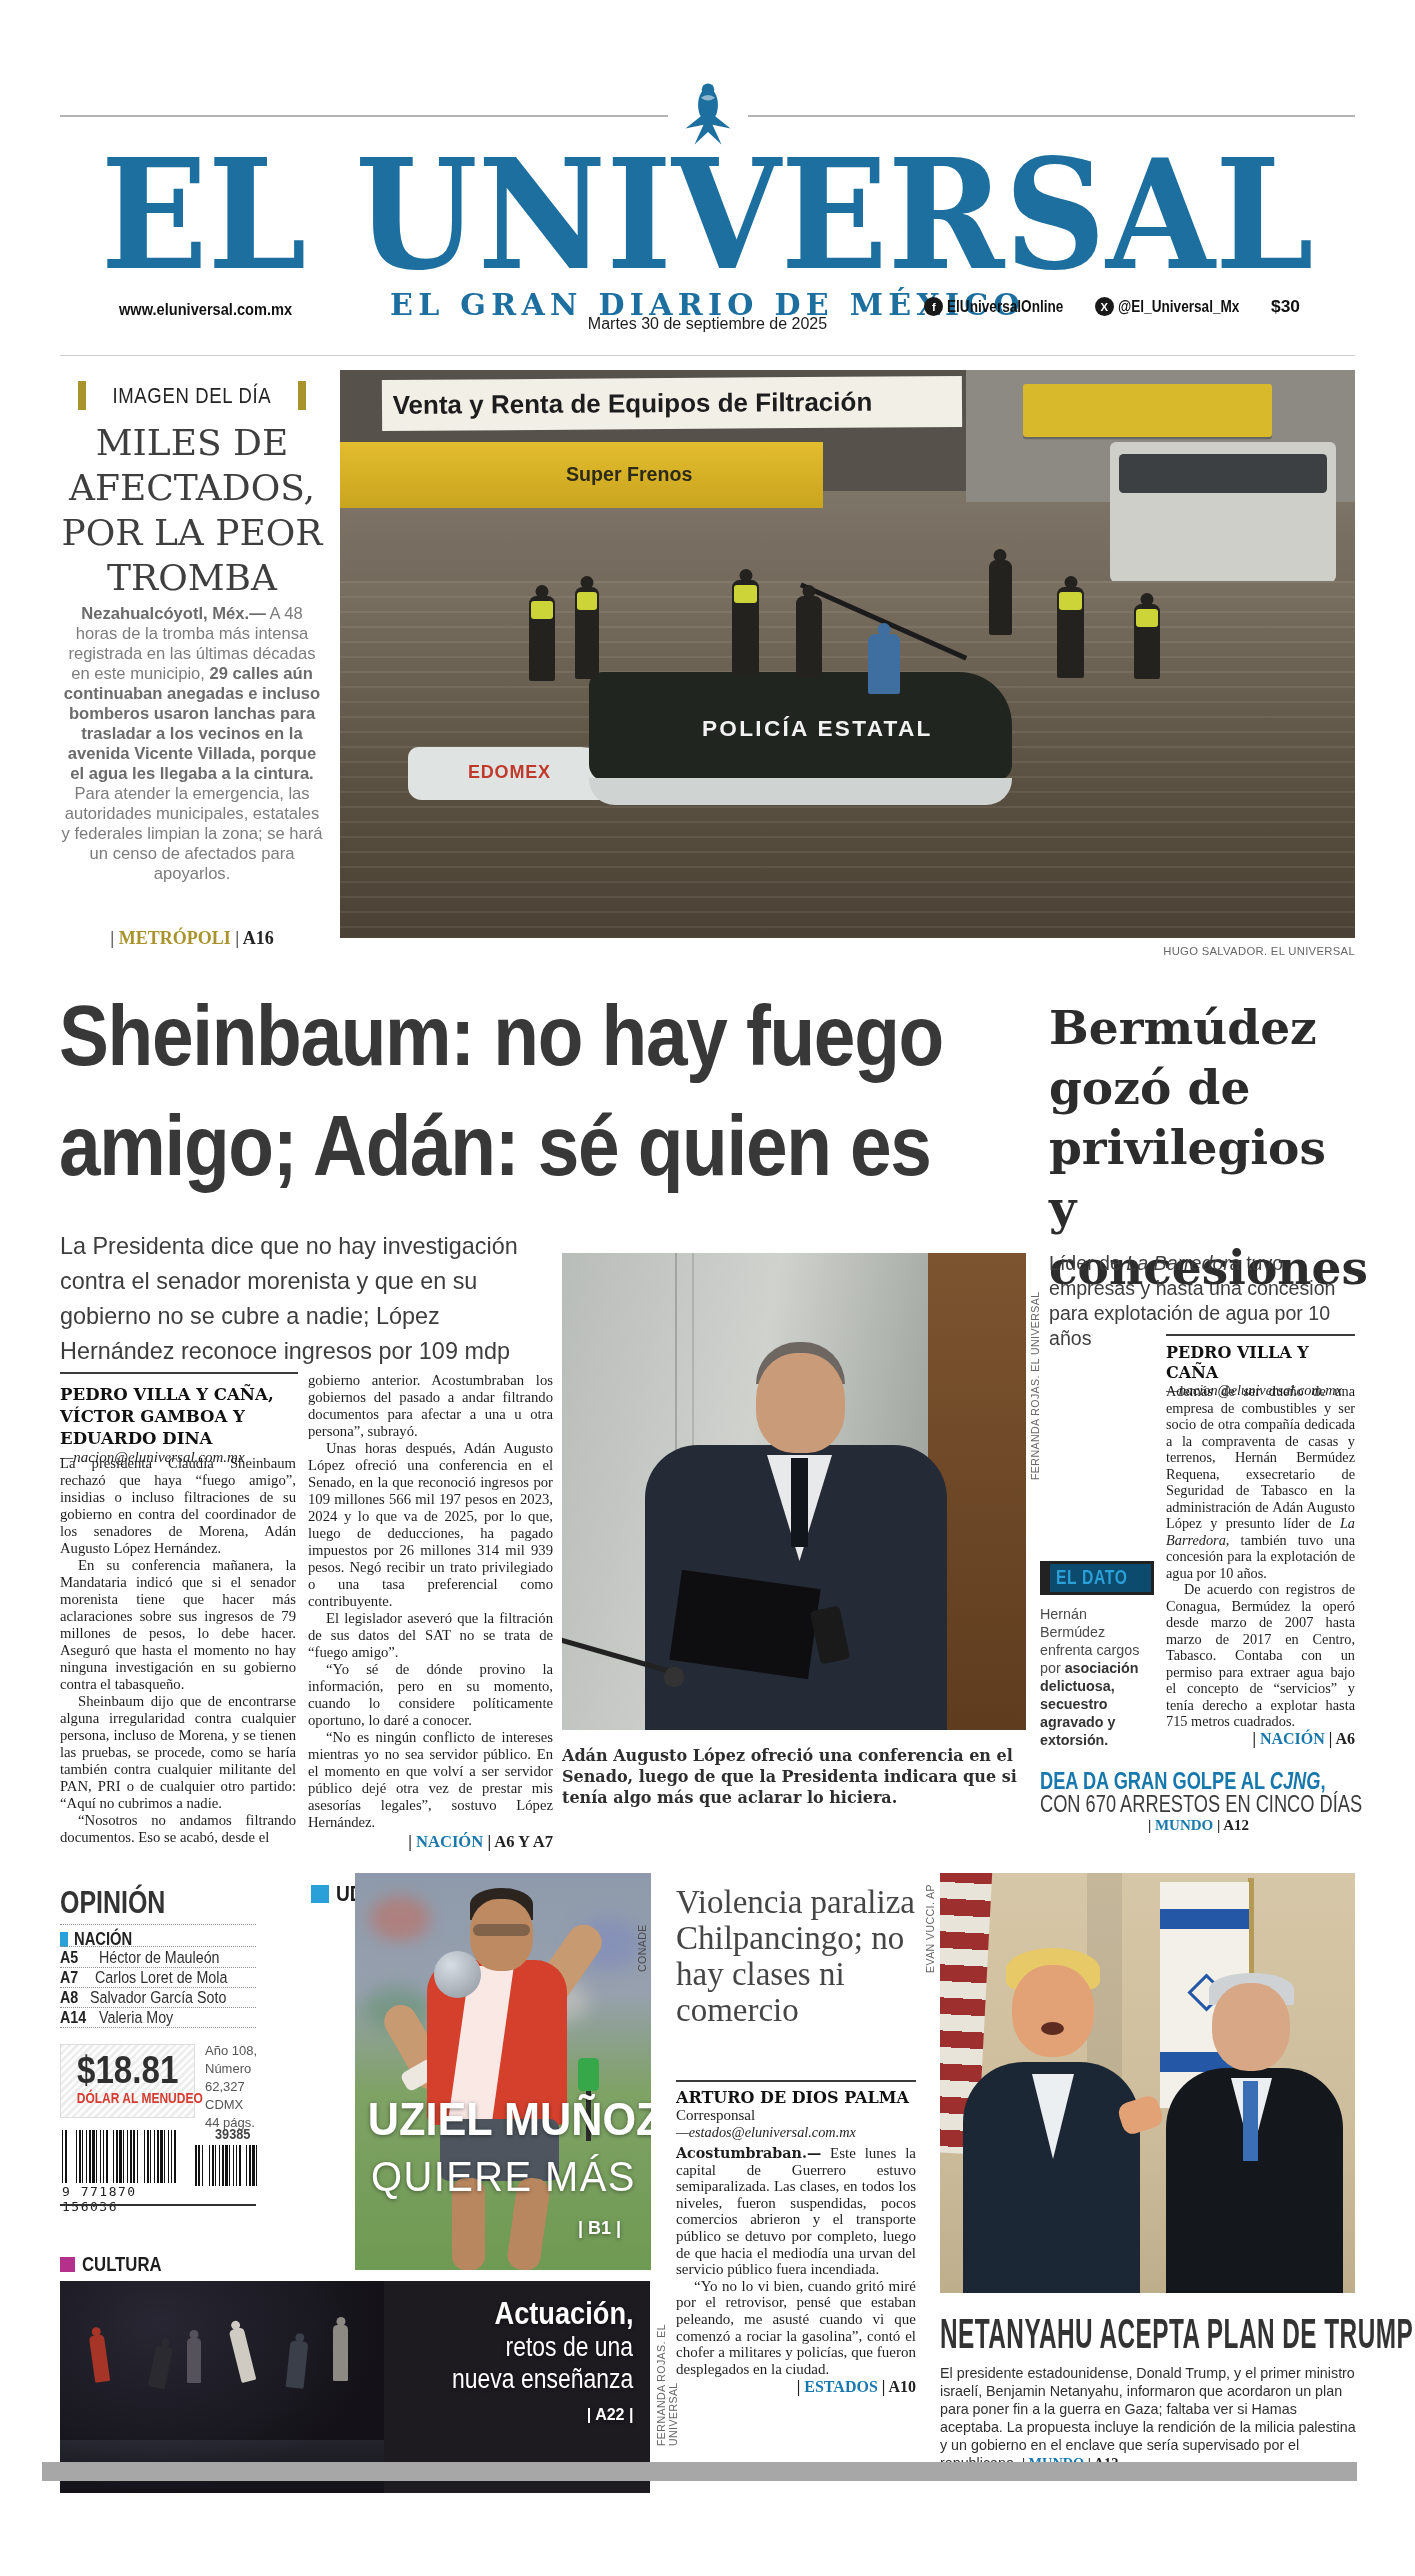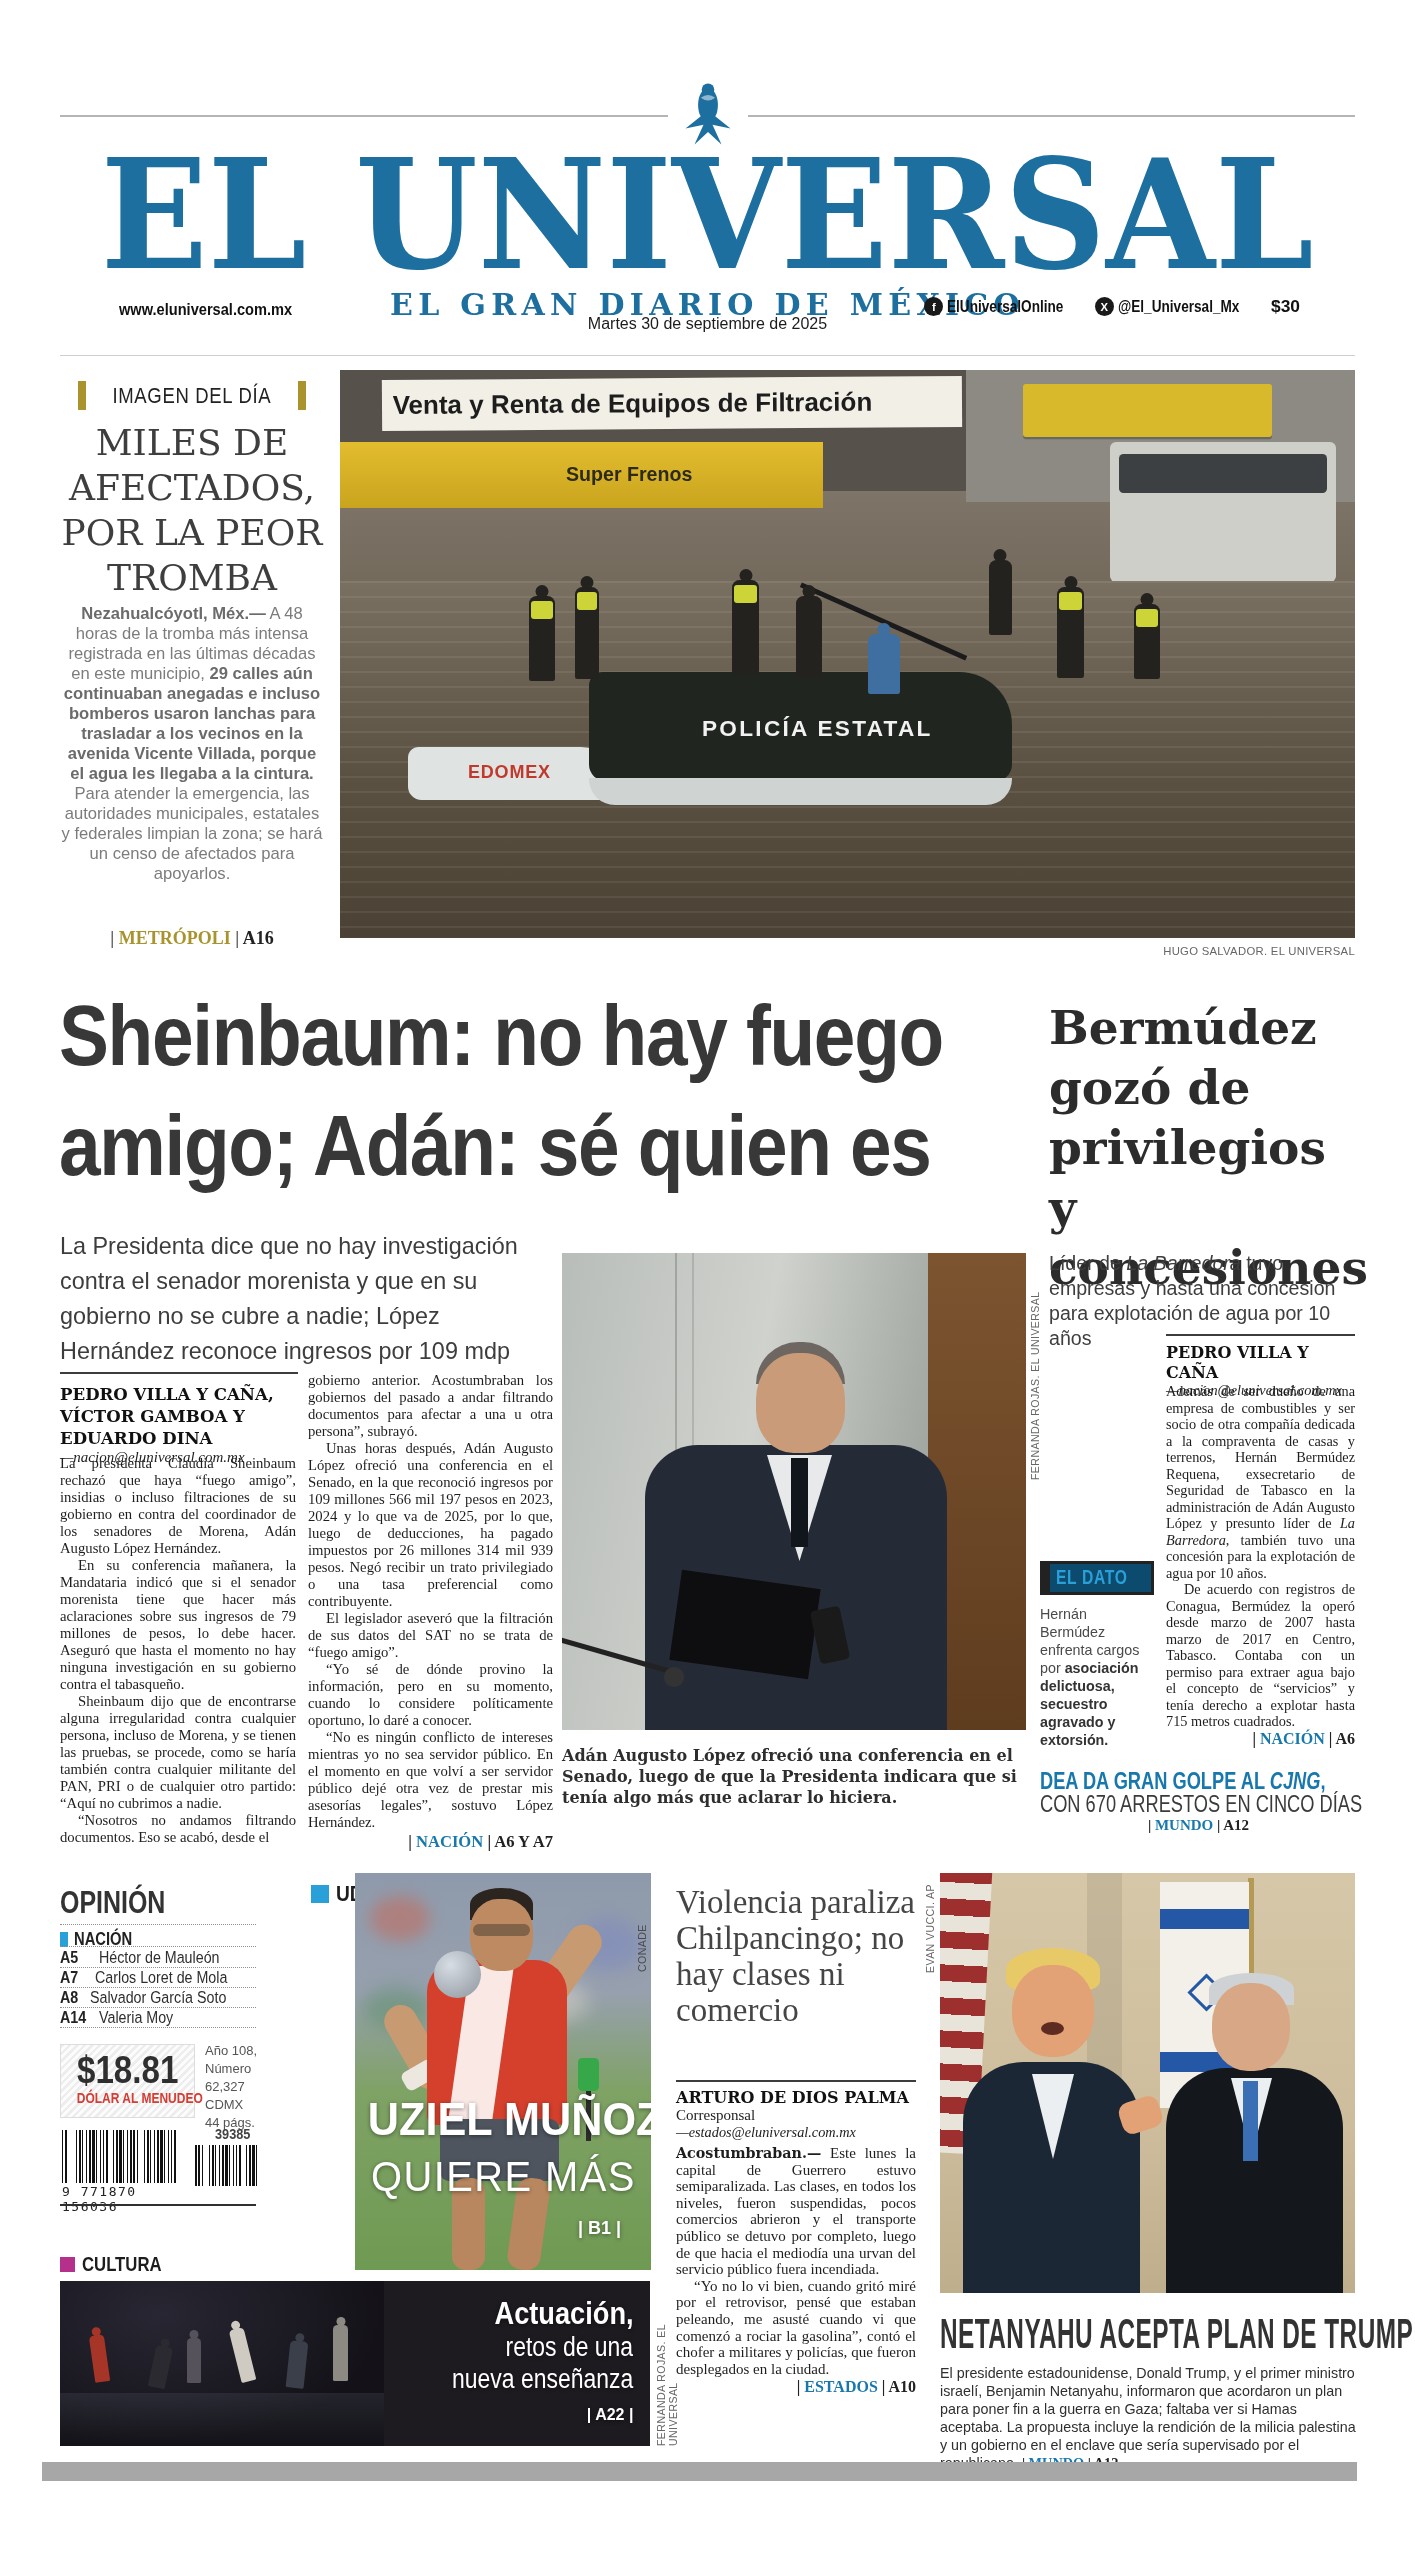--- a/index.html
+++ b/index.html
@@ -254,21 +254,21 @@
   <div class="abs bars" style="left:62px;top:2130px;width:119px;height:53px;"></div>
   <div class="abs mono" style="left:62px;top:2184px;width:119px;font-size:13px;letter-spacing:1.5px;color:#222;">9 771870 156036</div>
   <div class="abs" style="left:195px;top:2125px;width:62px;text-align:right;font-weight:bold;font-size:15px;color:#444;"><span class="sqz" style="transform:scaleX(.85);">39385</span></div>
   <div class="abs bars" style="left:195px;top:2145px;width:62px;height:41px;"></div>
   <div class="rule-dark" style="left:60px;top:2204px;width:196px;height:1.5px;background:#2f2f2f;"></div>
 
   <div class="abs" style="left:60px;top:2253px;display:flex;align-items:center;gap:6.8px;">
     <span style="width:15px;height:15px;background:#b5308a;display:inline-block;"></span>
     <span class="sqz" style="transform:scaleX(.82);font-size:20.4px;font-weight:bold;color:#1d1d1d;">CULTURA</span>
   </div>
-  <div class="ph" style="left:60px;top:2281px;width:590px;height:165px;background:#141218;">
+  <div class="ph" style="left:60px;top:2281px;width:590px;height:212px;background:#141218;">
     <div class="abs" style="left:0;bottom:0;width:100%;height:53px;background:linear-gradient(180deg,#23242c,#141218);"></div>
     <div class="abs" style="left:0;top:0;width:325px;height:100%;background:radial-gradient(ellipse at 30% 20%,rgba(130,130,170,.18),transparent 70%);"></div>
     <div class="dn" style="left:32px;top:54px;width:15px;height:47px;background:#a63528;transform:rotate(-8deg);"></div>
     <div class="dn" style="left:92px;top:65px;width:16.6px;height:42px;background:#2a2a30;transform:rotate(12deg);"></div>
     <div class="dn" style="left:127px;top:57px;width:13.6px;height:45px;background:#55525c;"></div>
     <div class="dn" style="left:175px;top:47px;width:15px;height:54px;background:#cfcbc2;transform:rotate(-14deg);"></div>
     <div class="dn" style="left:228px;top:60px;width:18px;height:47px;background:#3a3f4a;transform:rotate(6deg);"></div>
     <div class="dn" style="left:273px;top:44px;width:15px;height:56px;background:#8d8a84;"></div>
     <div class="abs" style="right:0;top:0;width:266px;height:100%;background:#1d1a20;"></div>
     <div class="abs white-ov" style="right:16.6px;top:15px;text-align:right;">

